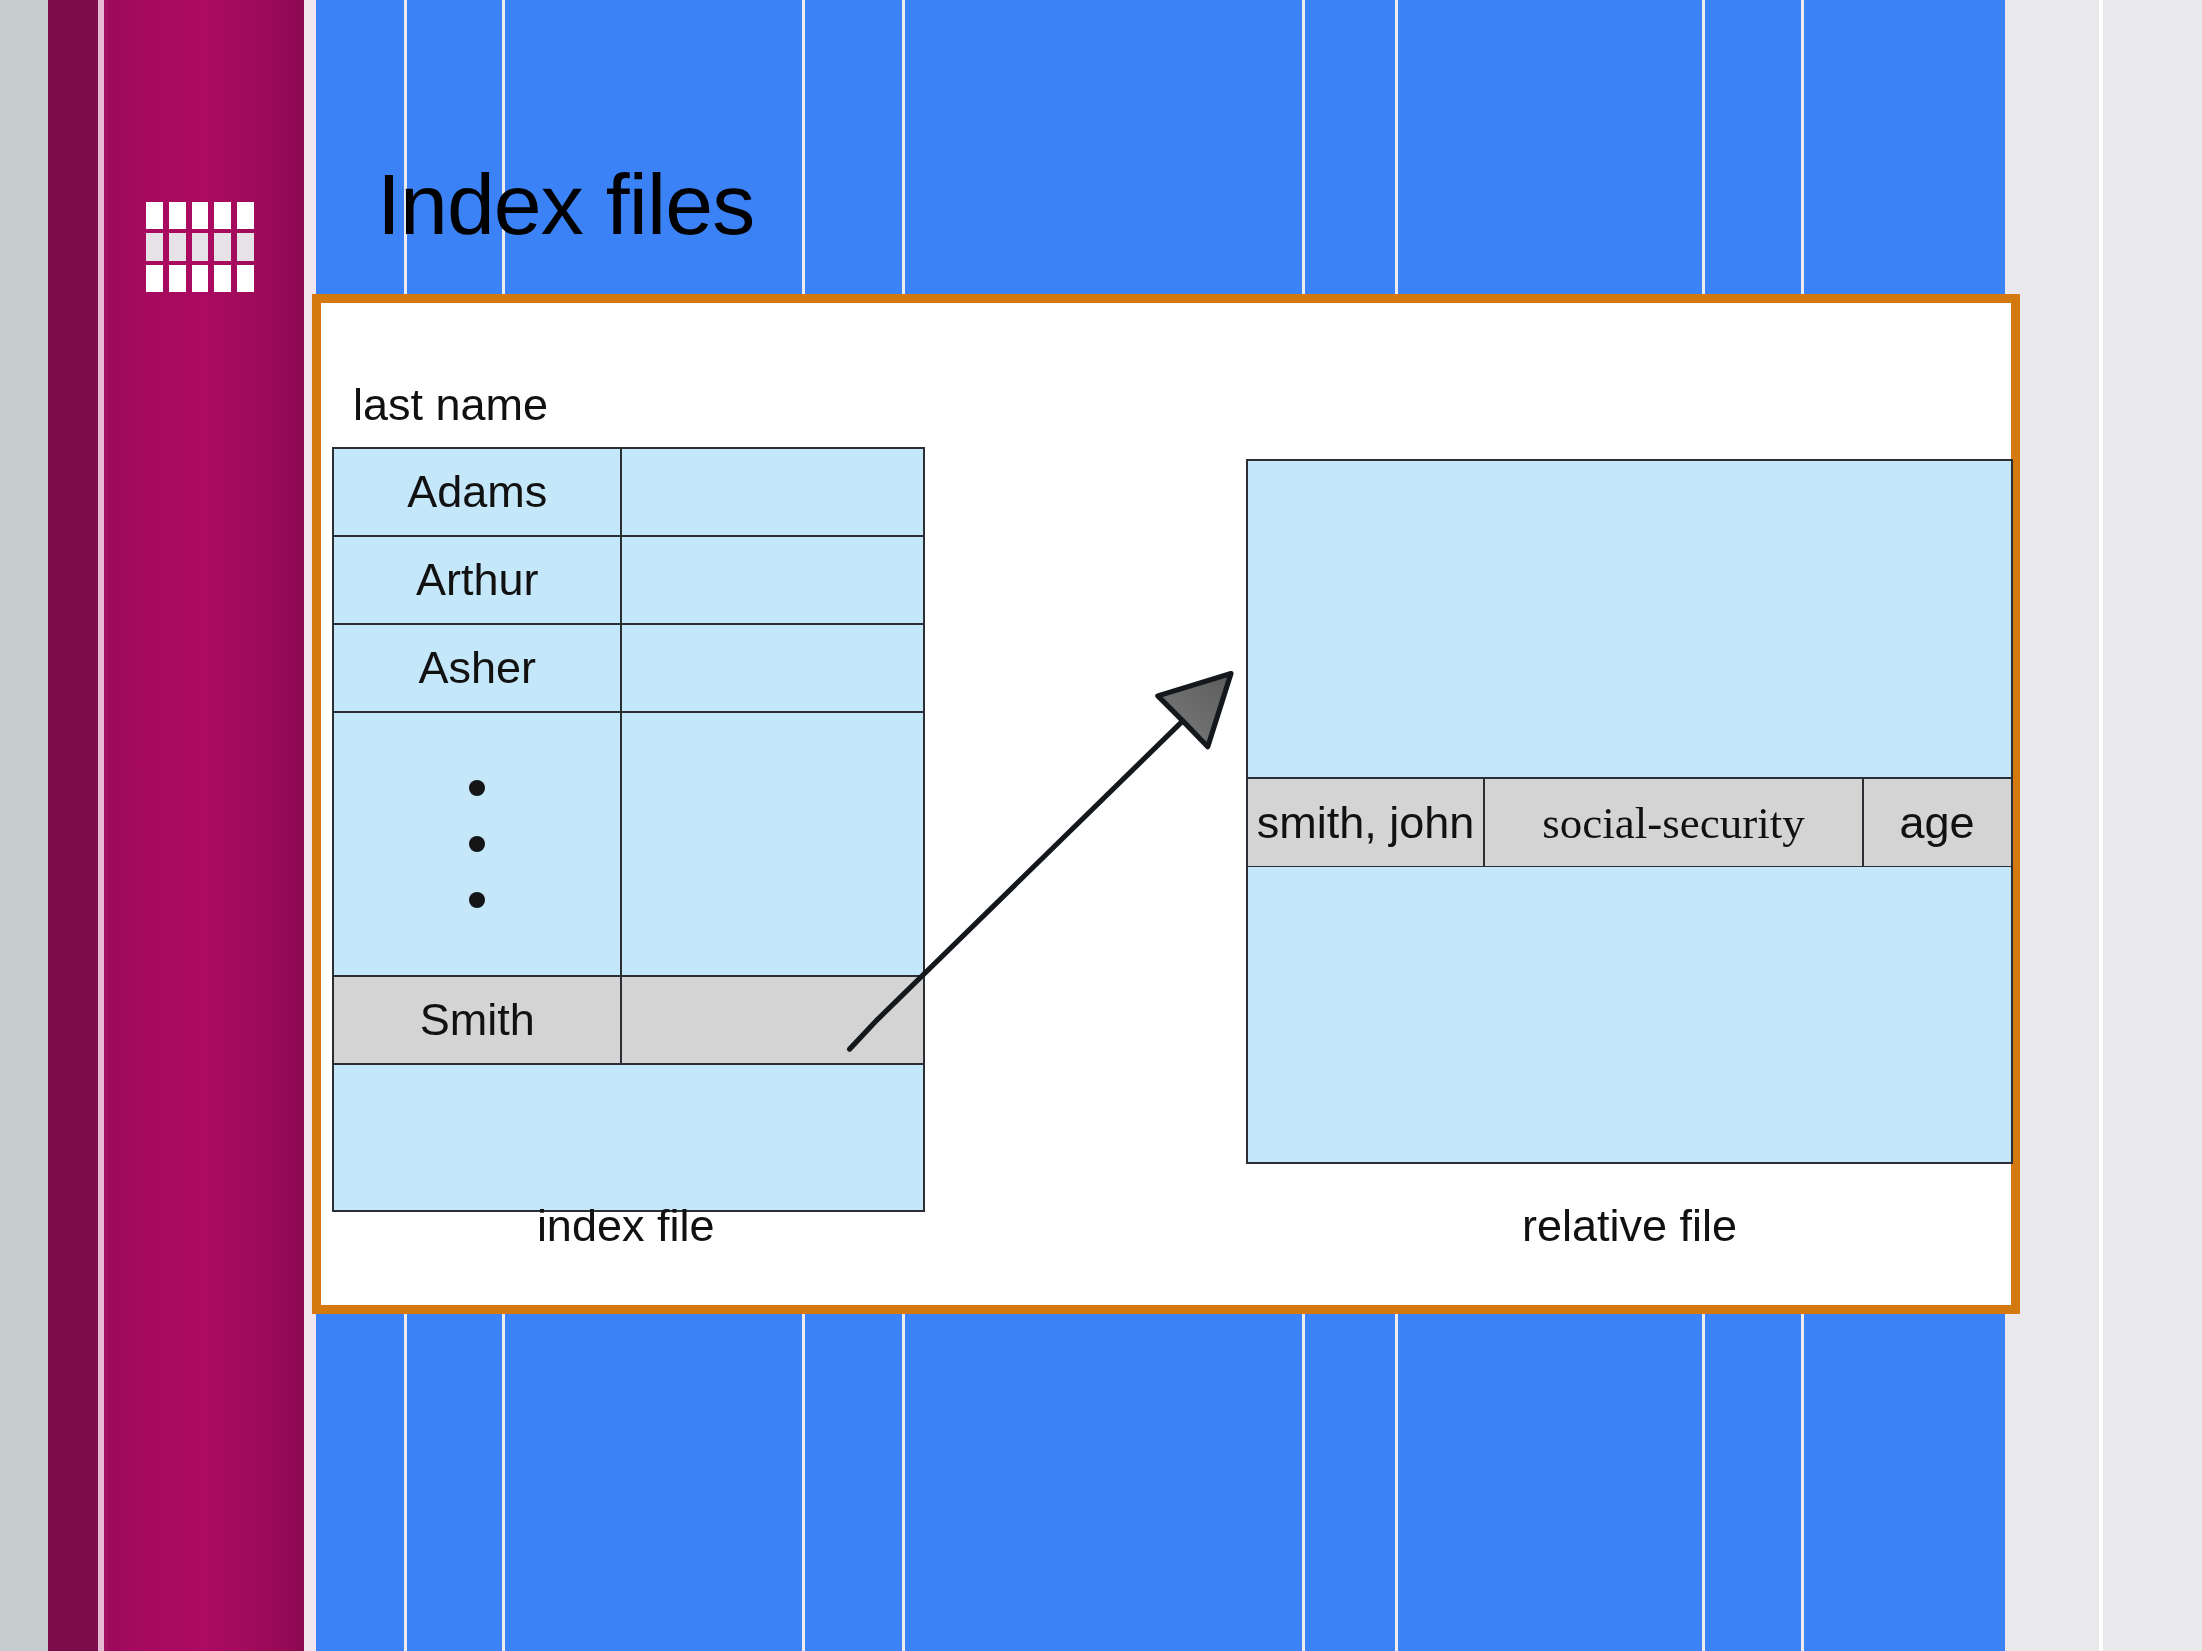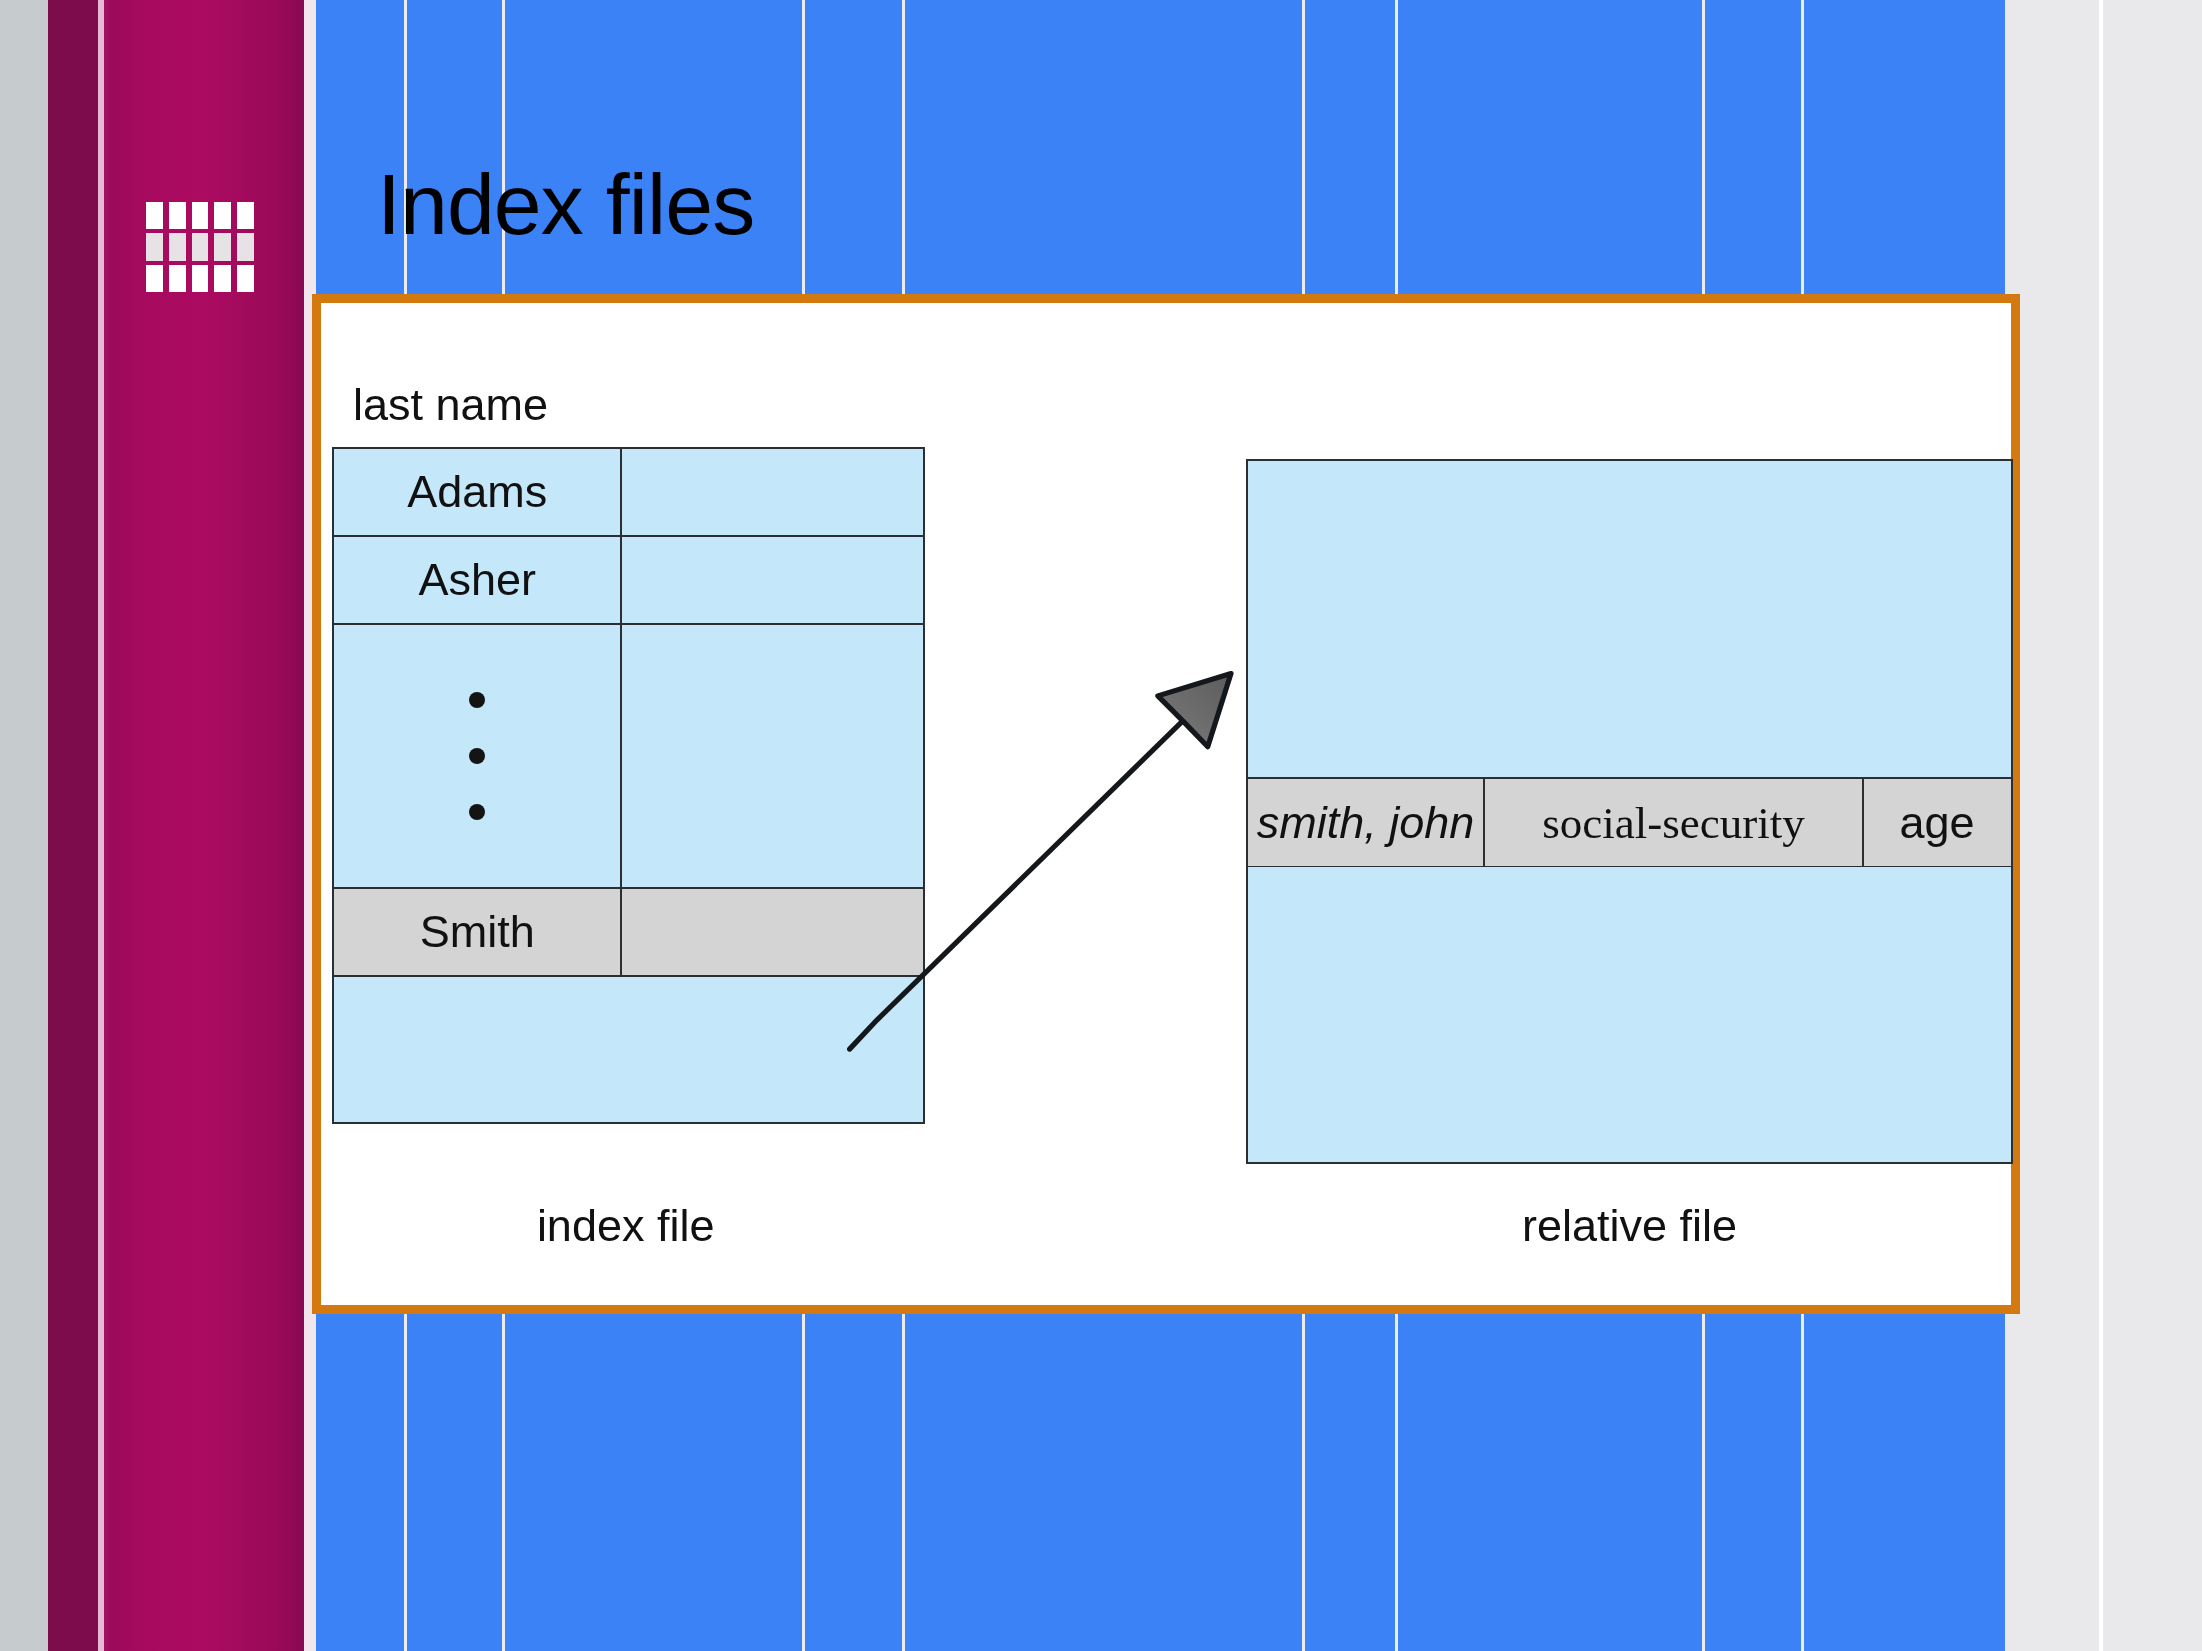--- a/index.html
+++ b/index.html
@@ -194,21 +194,21 @@
     display: flex;
     align-items: center;
     justify-content: center;
     font-size: 45px;
     color: #111111;
     white-space: nowrap;
     box-sizing: border-box;
     border-right: 2.6px solid #2b2f33;
   }
   .record-row .cell:last-child { border-right: none; text-align: center; }
-  .cell-name { width: 237px; font-style: italic; }
+  .cell-name { width: 237px; }
   .cell-ssn  { width: 379px; font-family: Liberation Serif, serif; }
   .cell-age  { width: 146px; }
 
   
   .arrow-svg {
     position: absolute;
     left: 0;
     top: 0;
     width: 100%;
     height: 100%;
@@ -273,20 +273,24 @@
   <div class="figure">
     <div class="figure-inner">
 
       <div class="hdr hdr-lastname">last name</div>
 
 
       <table class="index-table">
         <tbody>
           <tr>
             <td class="col-name">Adams</td>
+            <td class="col-num"></td>
+          </tr>
+          <tr>
+            <td class="col-name">Arthur</td>
             <td class="col-num"></td>
           </tr>
           <tr>
             <td class="col-name">Asher</td>
             <td class="col-num"></td>
           </tr>
           <tr class="row-dots">
             <td class="col-name">
               <div class="dots">
                 <span></span>

